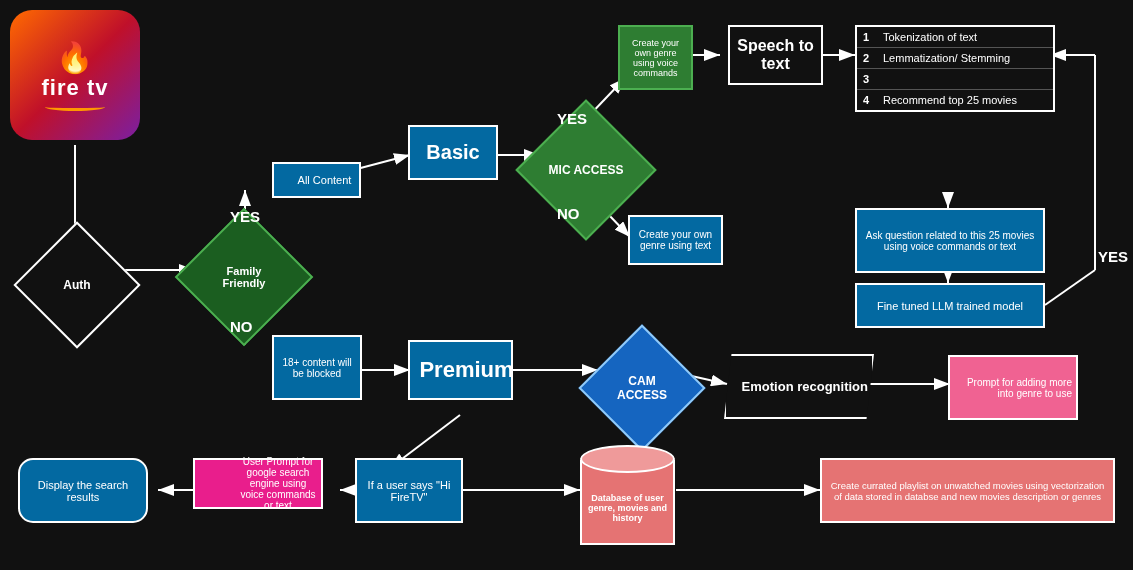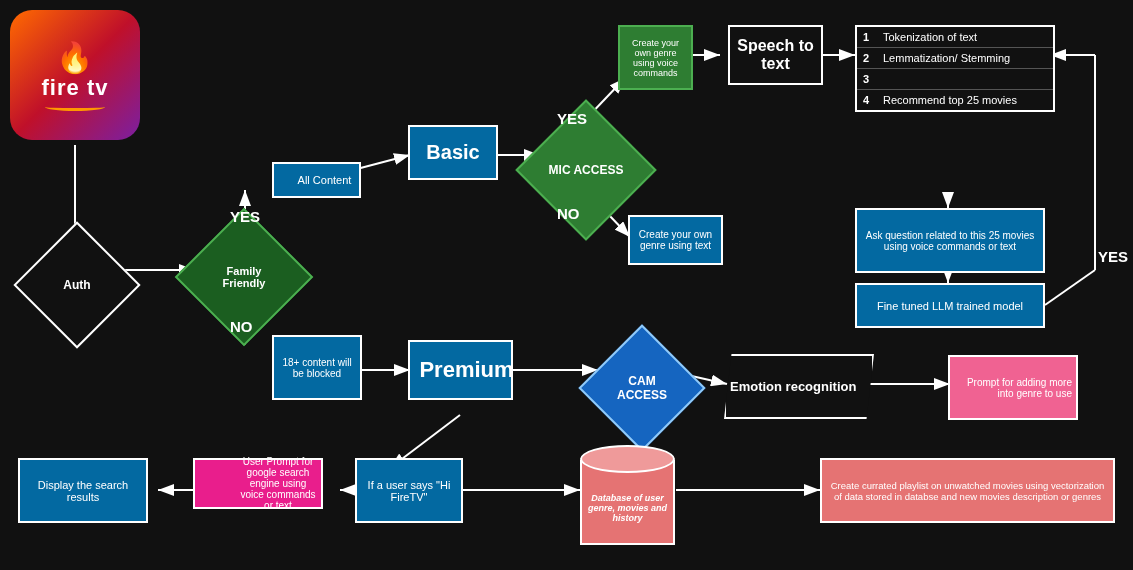--- a/index.html
+++ b/index.html
@@ -117,21 +117,20 @@
       font-size: 15px;
       color: #fff;
       font-weight: bold;
     }
 
     
     .cylinder {
       position: absolute;
       width: 99px;
       height: 110px;
-      font-style: italic;
     }
     .cylinder-body {
       position: absolute;
       top: 15px;
       left: 0;
       width: 95px;
       height: 85px;
       background: #e57373;
       border-left: 2px solid #fff;
       border-right: 2px solid #fff;
@@ -342,38 +341,38 @@
 <div class="arrow-label" style="left:1098px; top:248px;">YES</div>
 
 <div style="position:absolute; left:597px; top:343px; width:90px; height:90px;">
   <div class="diamond blue-diamond" style="width:90px; height:90px; border-color:#90caf9;">
     <div class="diamond-label" style="font-size:12px;">CAM ACCESS</div>
   </div>
 </div>
 
 <div style="position:absolute; left:724px; top:354px; width:150px; height:65px;">
 
-  <div style="position:absolute; left:0; top:0; width:150px; height:65px; background:#111; border:2.5px solid #fff; display:flex; align-items:center; justify-content:flex-start; clip-path: polygon(5% 0%, 100% 0%, 95% 100%, 0% 100%); text-align:center; padding:4px;">
+  <div style="position:absolute; left:0; top:0; width:150px; height:65px; background:#111; border:2.5px solid #fff; display:flex; align-items:center; justify-content:flex-end; clip-path: polygon(5% 0%, 100% 0%, 95% 100%, 0% 100%); text-align:center; padding:4px;">
     <span style="font-size:13px; font-weight:bold;">Emotion recognition</span>
   </div>
 </div>
 
 <div class="rect-node" style="left:948px; top:355px; width:130px; height:65px; font-size:10px; background:#f06292; border-color:#fff;text-align:right;">
   <span>Prompt for adding more into genre to use</span>
 </div>
 
 <div class="rect-node" style="left:355px; top:458px; width:108px; height:65px; font-size:11px;">
   <span>If a user says "Hi FireTV"</span>
 </div>
 
 <div class="rect-node pink-node" style="left:193px; top:458px; width:130px; height:51px; font-size:10px; border-color:#fff;padding-left:44px;">
   <span>User Prompt for google search engine using voice commands or text</span>
 </div>
 
-<div class="rect-node" style="left:18px; top:458px; width:130px; height:65px; font-size:11px;">
+<div class="rect-node" style="left:18px; top:458px; width:130px; height:65px; font-size:11px;border-radius:15px;">
   <span>Display the search results</span>
 </div>
 
 <div class="cylinder" style="left:580px; top:445px;">
   <div class="cylinder-body"></div>
   <div class="cylinder-top"></div>
   <div class="cylinder-label">
     <span style="font-size:9px; font-weight:bold;">Database of user genre, movies and history</span>
   </div>
 </div>

